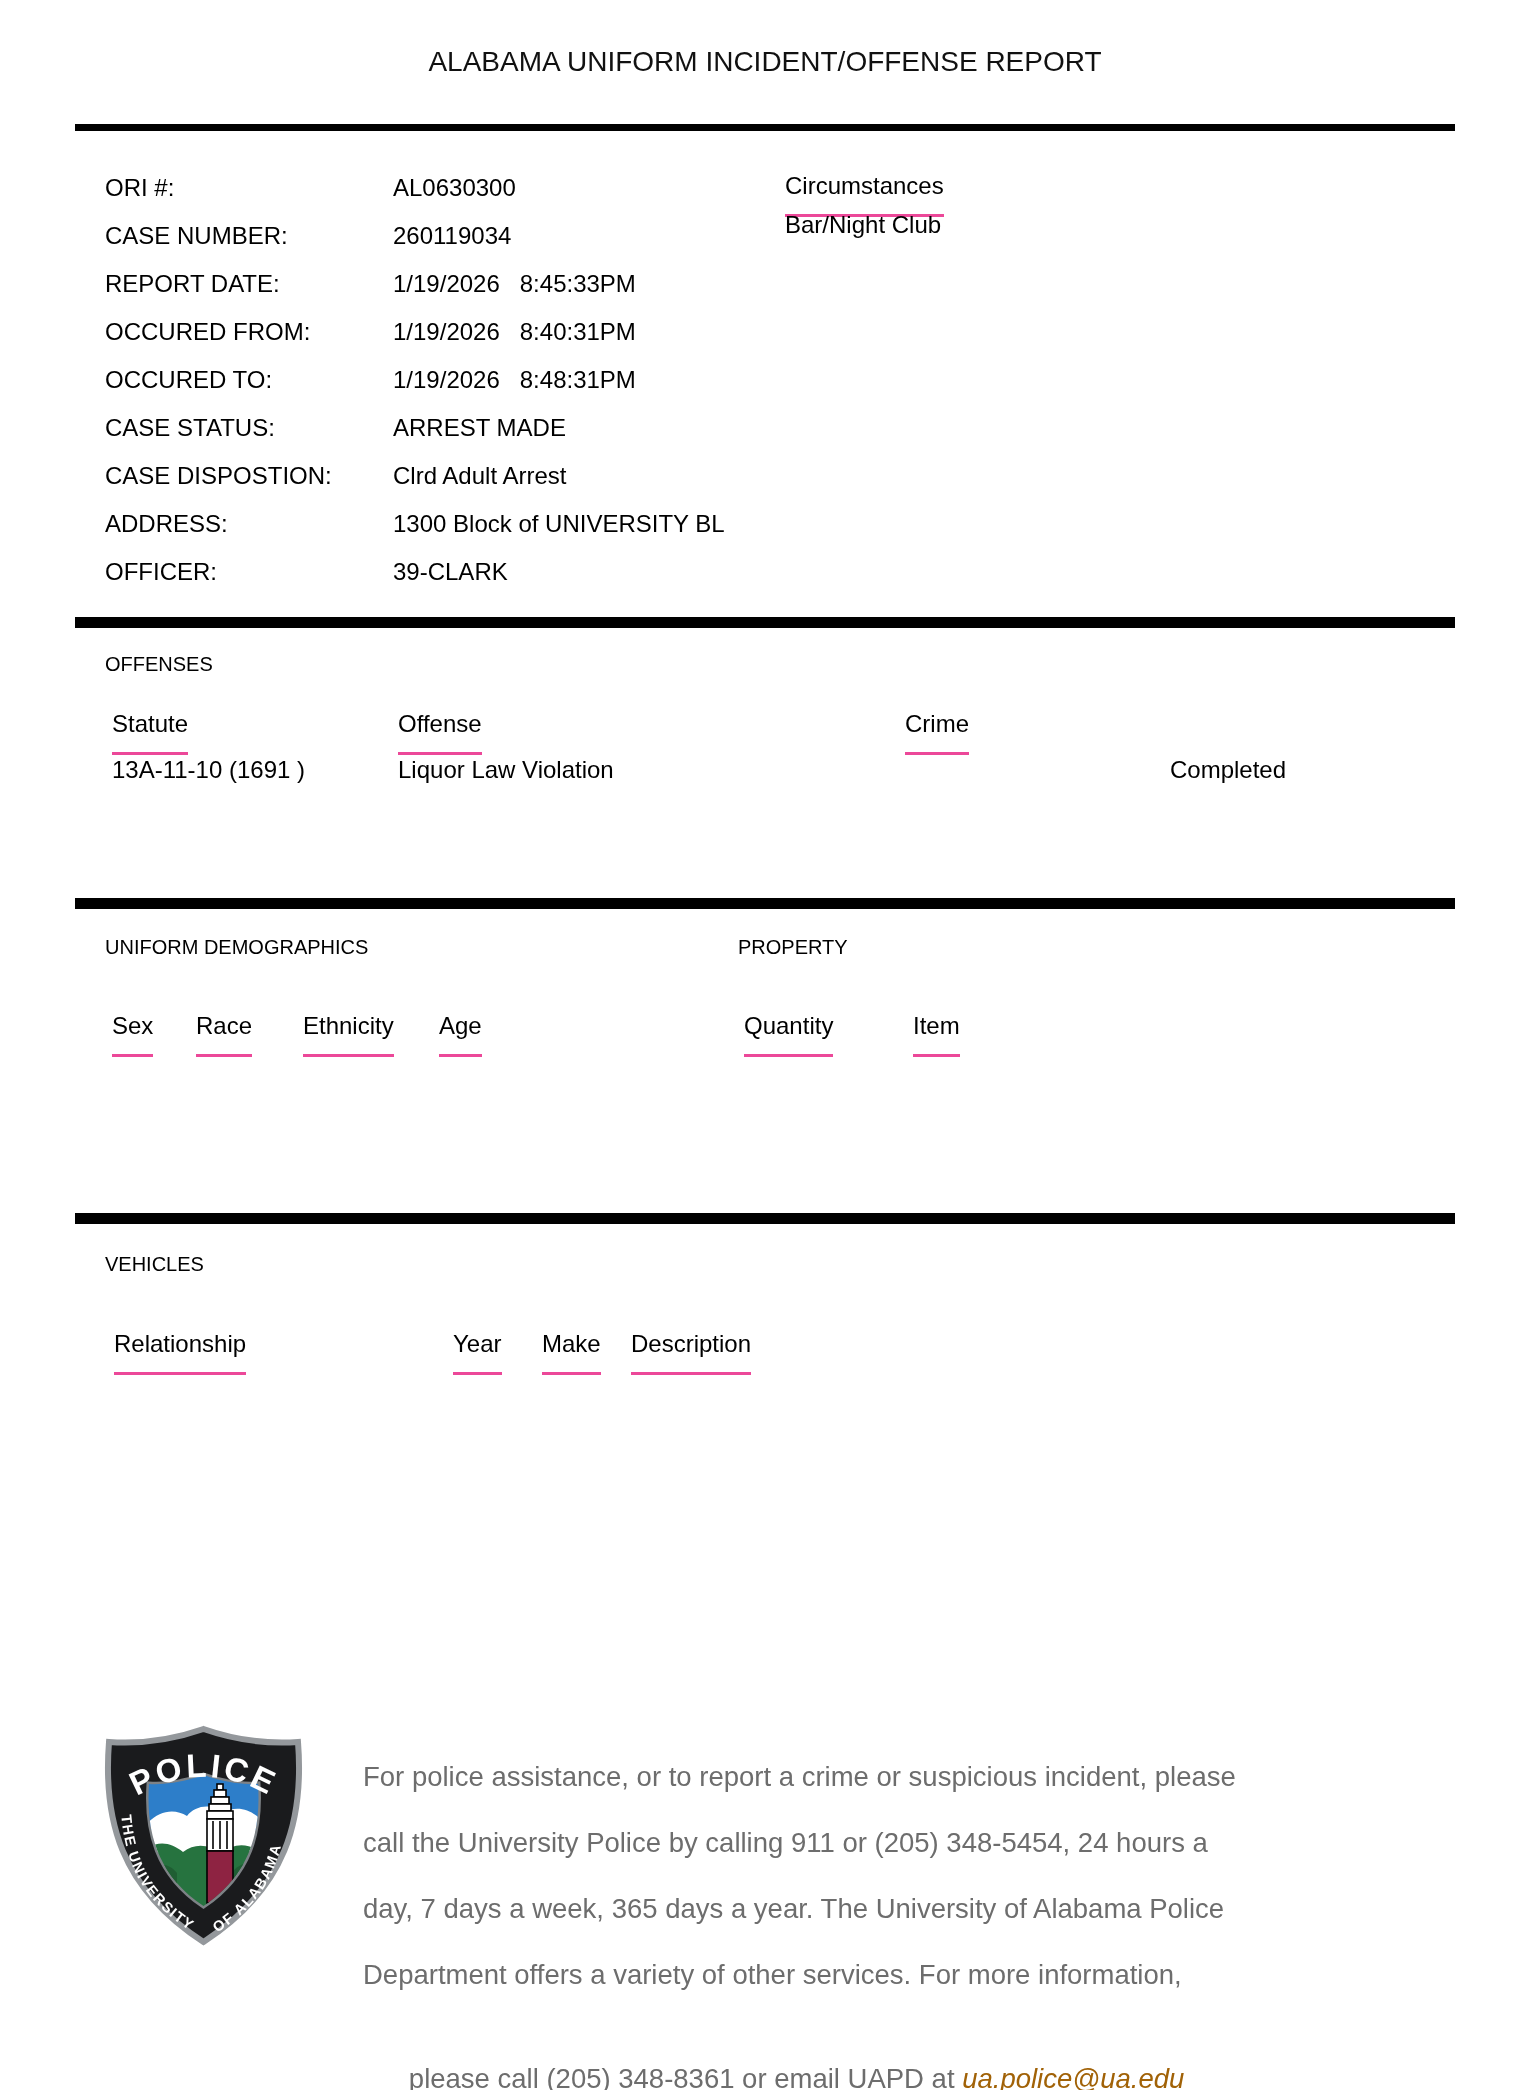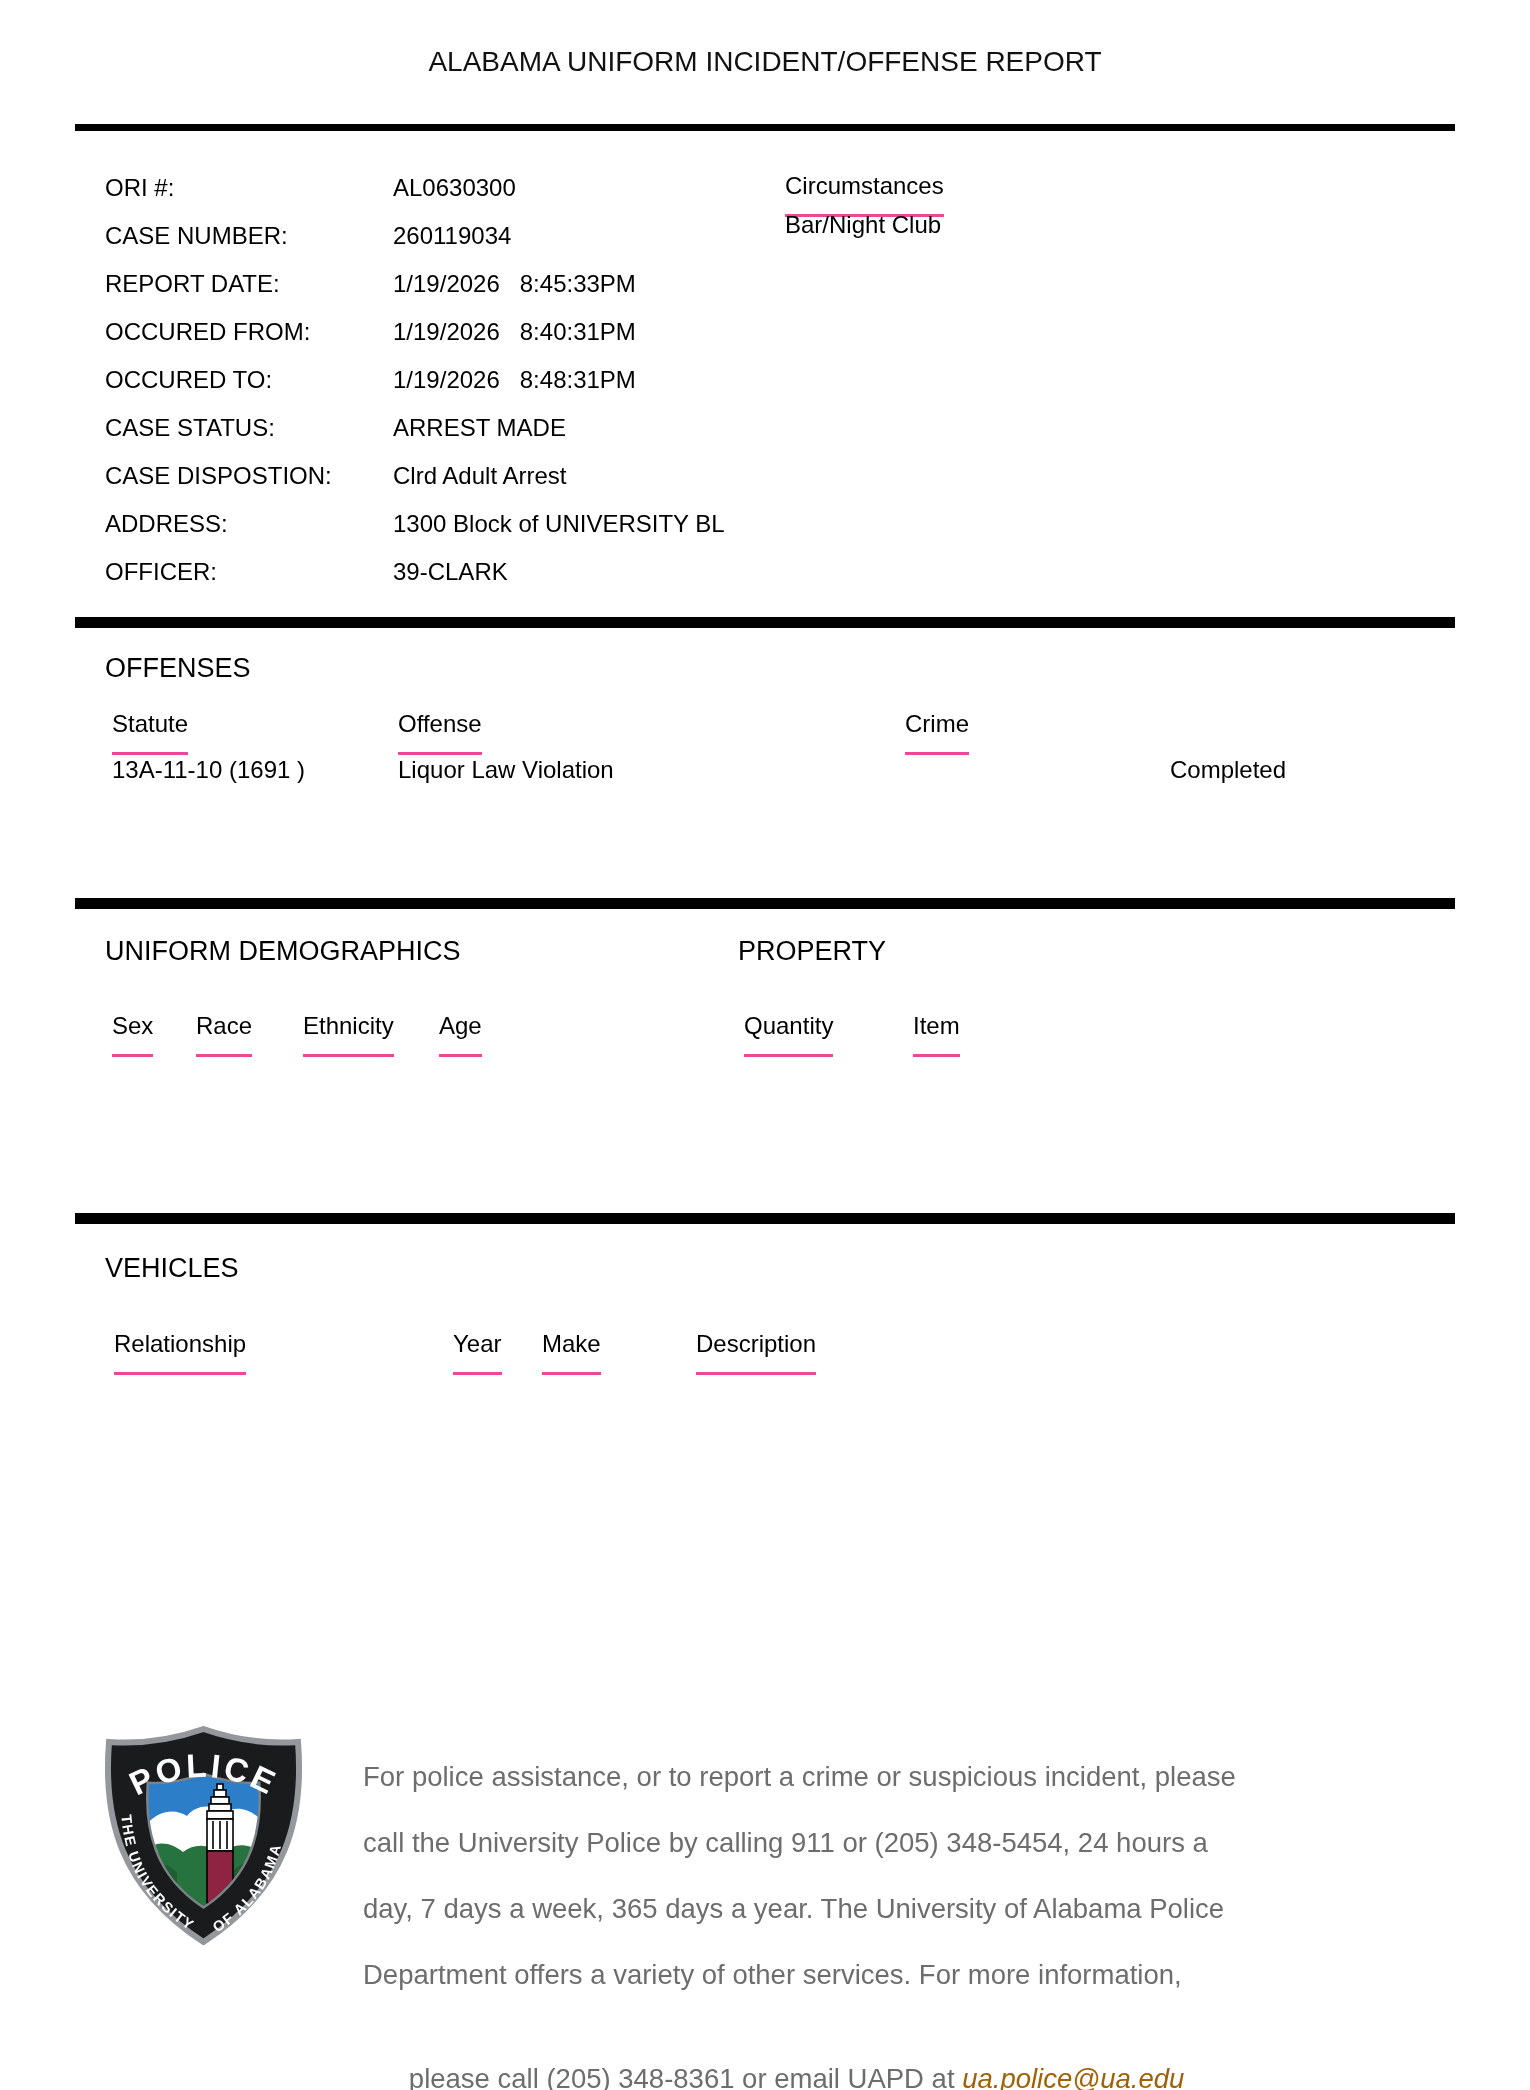--- a/index.html
+++ b/index.html
@@ -11,21 +11,21 @@
     position:absolute; top:46px; left:0; width:100%; text-align:center;
     font-size:28px; color:#111;
   }
   .rule { position:absolute; left:75px; width:1380px; background:#000; }
   .flabel { position:absolute; left:105px; font-size:24px; white-space:pre; }
   .fvalue { position:absolute; left:393px; font-size:24px; white-space:pre; }
   .uhead {
     position:absolute; font-size:24px;
     border-bottom:3px solid #ec4899; padding-bottom:14px; white-space:pre;
   }
-  .section-heading { position:absolute; font-size:27px; white-space:pre;text-align:center; }
+  .section-heading { position:absolute; font-size:20px; white-space:pre;text-align:center; }
   .cell { position:absolute; font-size:24px; white-space:pre; }
   .footer {
     position:absolute; left:363px; top:1730px; font-size:27.5px;
     line-height:38px; color:#6d6d6d;
   }
   .footer .line { white-space:pre;margin-top:28px; }
   .red-link {
     color:#a16207; text-decoration:none;
     border-bottom:3px solid #9a1b1f; padding-bottom:1px;font-style:italic;
   }
@@ -79,21 +79,21 @@
   <div class="uhead" style="left:303px; top:1012px;">Ethnicity</div>
   <div class="uhead" style="left:439px; top:1012px;">Age</div>
   <div class="uhead" style="left:744px; top:1012px;">Quantity</div>
   <div class="uhead" style="left:913px; top:1012px;">Item</div>
 
   <div class="rule" style="top:1213px;height:11px;"></div>
   <div class="section-heading" style="left:105px; top:1253px;">VEHICLES</div>
   <div class="uhead" style="left:114px; top:1330px;">Relationship</div>
   <div class="uhead" style="left:453px; top:1330px;">Year</div>
   <div class="uhead" style="left:542px; top:1330px;">Make</div>
-  <div class="uhead" style="left:696px; top:1330px;text-align:center;">Description</div>
+  <div class="uhead" style="left:631px; top:1330px;text-align:center;">Description</div>
 
   <svg class="badge" width="213" height="225" viewBox="0 0 213 225">
     <defs>
       <path id="innerShield" d="M106.5,52 C126,59 147,62 161,61 C164,107 154,151 106.5,183 C59,151 49,107 52,61 C66,62 87,59 106.5,52 Z"></path>
       <clipPath id="innerClip">
           <use href="#innerShield"></use>
         </clipPath>
       <path id="arcTop" d="M26,82 Q106.5,26 187,82" fill="none"></path>
       <path id="arcLeft" d="M24,88 C28,146 48,181 100,212" fill="none"></path>
       <path id="arcRight" d="M113,214 C165,183 185,146 189,88" fill="none"></path>

